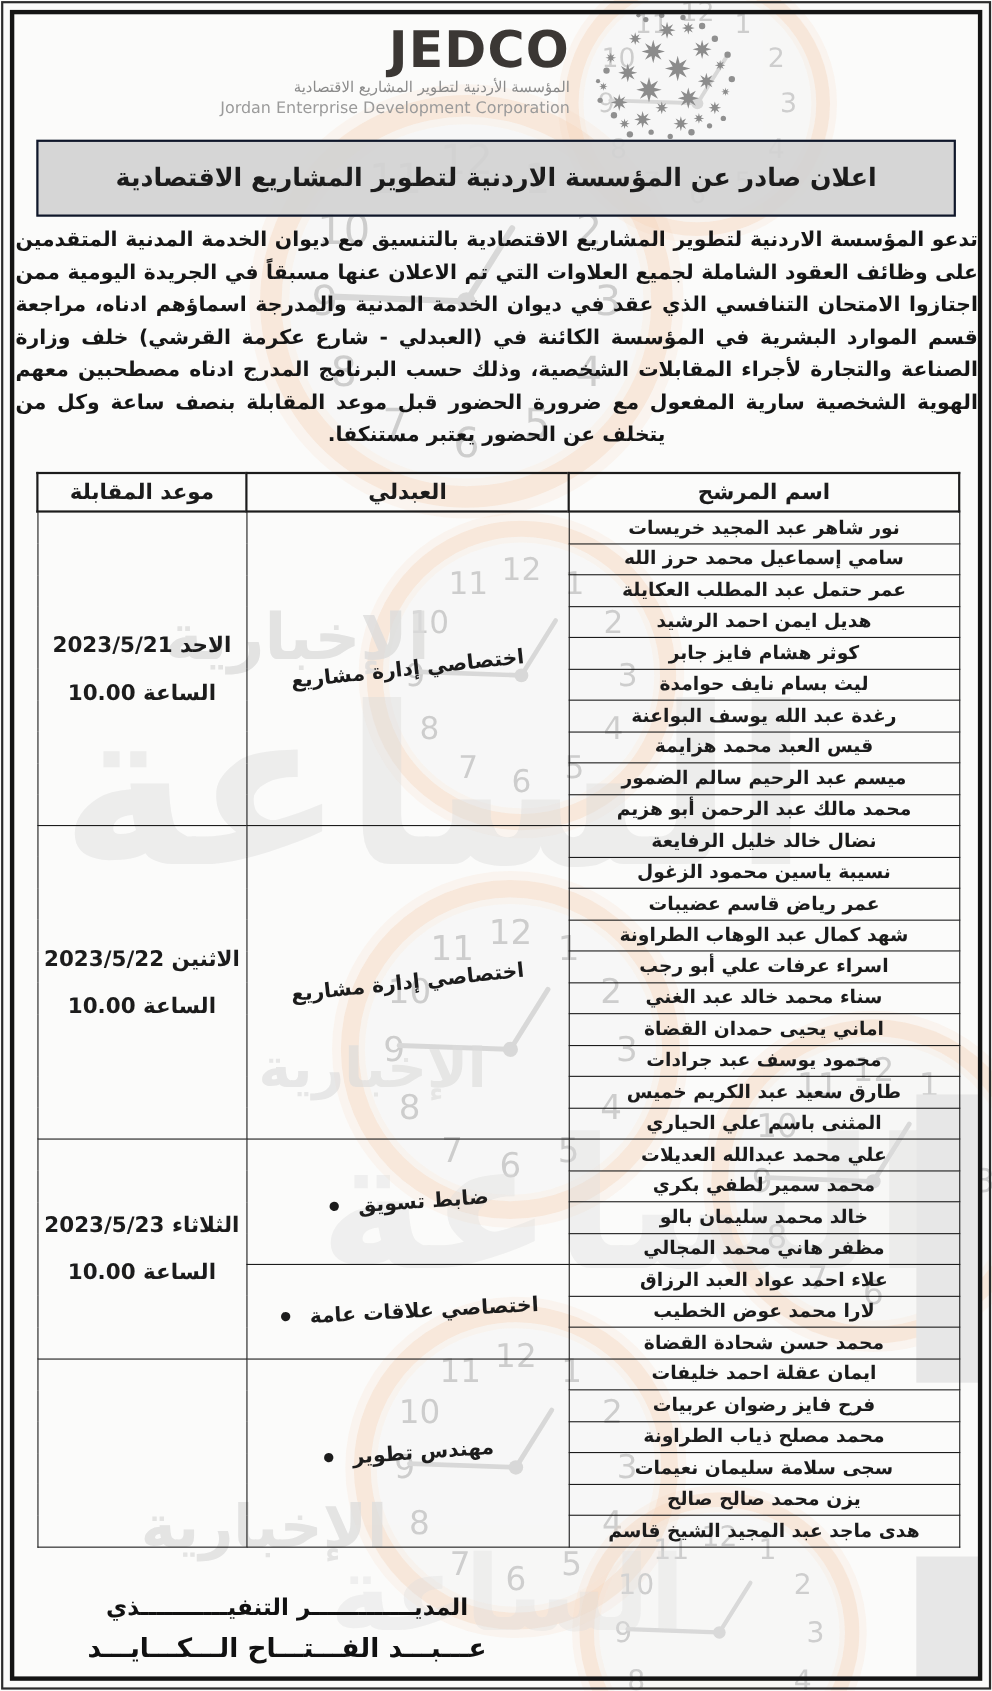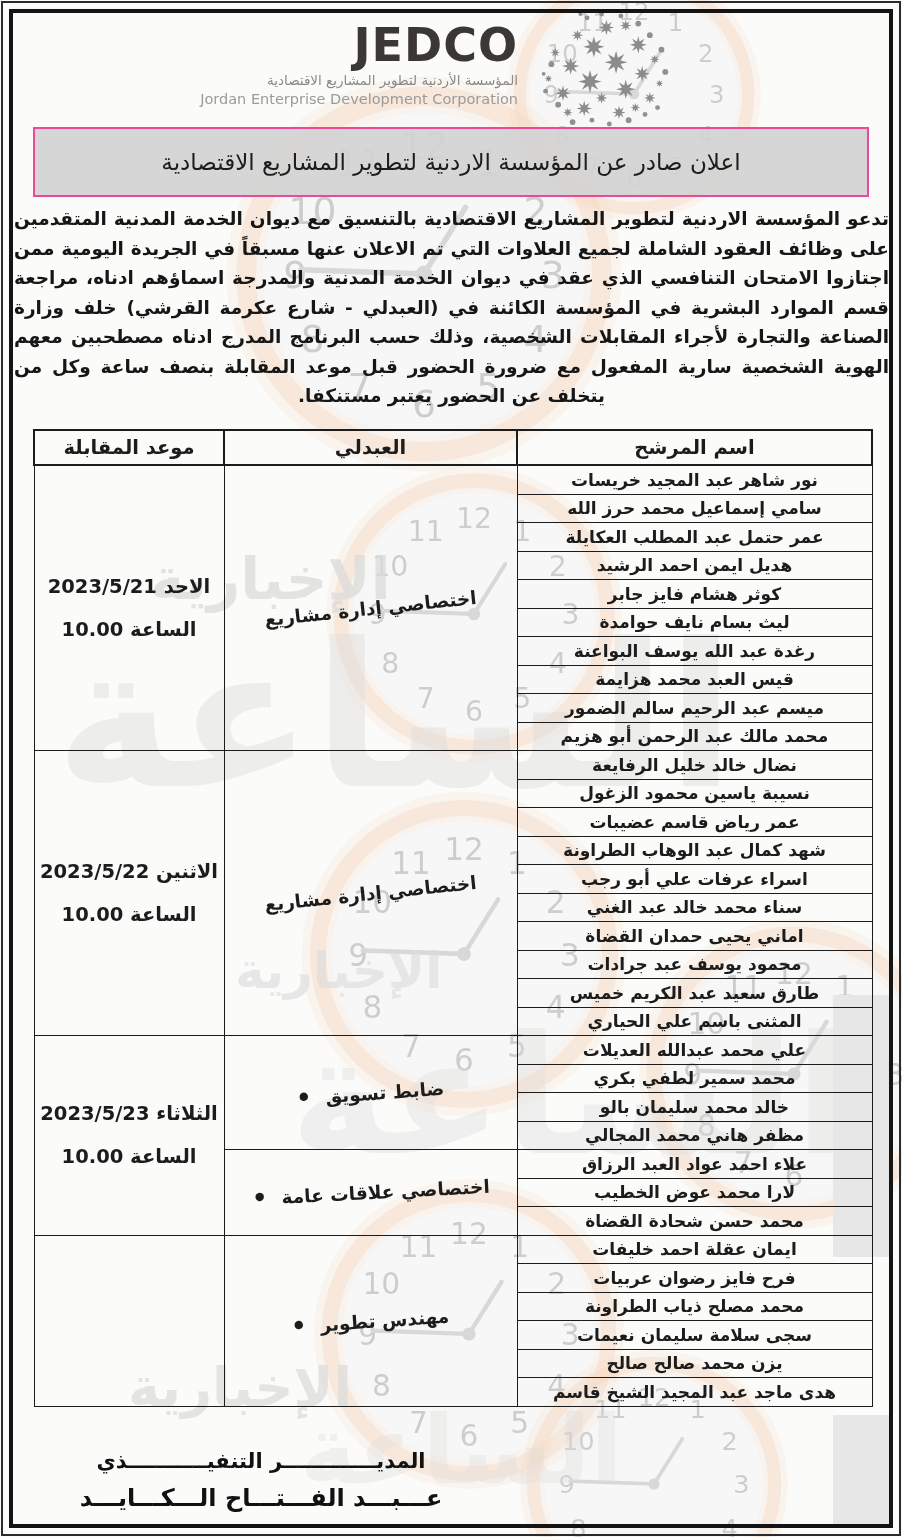--- a/index.html
+++ b/index.html
@@ -32,23 +32,23 @@
   
   .content{position:absolute;inset:0;z-index:2;}
 
   .logo-text-block{position:absolute;top:22px;right:384px;text-align:right;margin-left:47px;}
   .logo-main{font-size:46px;font-weight:bold;color:#3b3734;letter-spacing:1px;line-height:1;}
   .logo-sub-ar{font-size:13.5px;color:#8a8a8a;margin-top:4px;direction:rtl;}
   .logo-sub-en{font-size:14.5px;color:#9b9b9b;margin-top:3px;}
   .stars-svg{position:absolute;top:6px;left:534px;}
 
   .banner{position:absolute;top:127px;left:33px;right:33px;height:66px;
-    background:rgba(210,210,210,.92);border:2px solid #ec4899;
+    background:rgba(210,210,210,.92);border:2px solid #0f172a;
     display:flex;align-items:center;justify-content:center;
-    font-size:23px;font-weight:normal;direction:rtl;}
+    font-size:23px;font-weight:bold;direction:rtl;}
 
   .intro{position:absolute;top:204px;left:14px;right:13px;margin:0;
     direction:rtl;text-align:justify;text-align-last:center;
     font-size:18.5px;font-weight:bold;line-height:29.5px;color:#161616;}
 
   table.sched{position:absolute;top:429px;left:33px;width:838px;
     border-collapse:collapse;table-layout:fixed;direction:rtl;}
   table.sched th{border:2.2px solid #1c1c1c;height:33px;font-size:19.5px;font-weight:bold;padding:0;margin-top:26px;}
   table.sched td{border:1.6px solid #1c1c1c;padding:0;background:transparent;}
   .name-cell{height:27.5px;font-size:17px;font-weight:bold;text-align:center;

